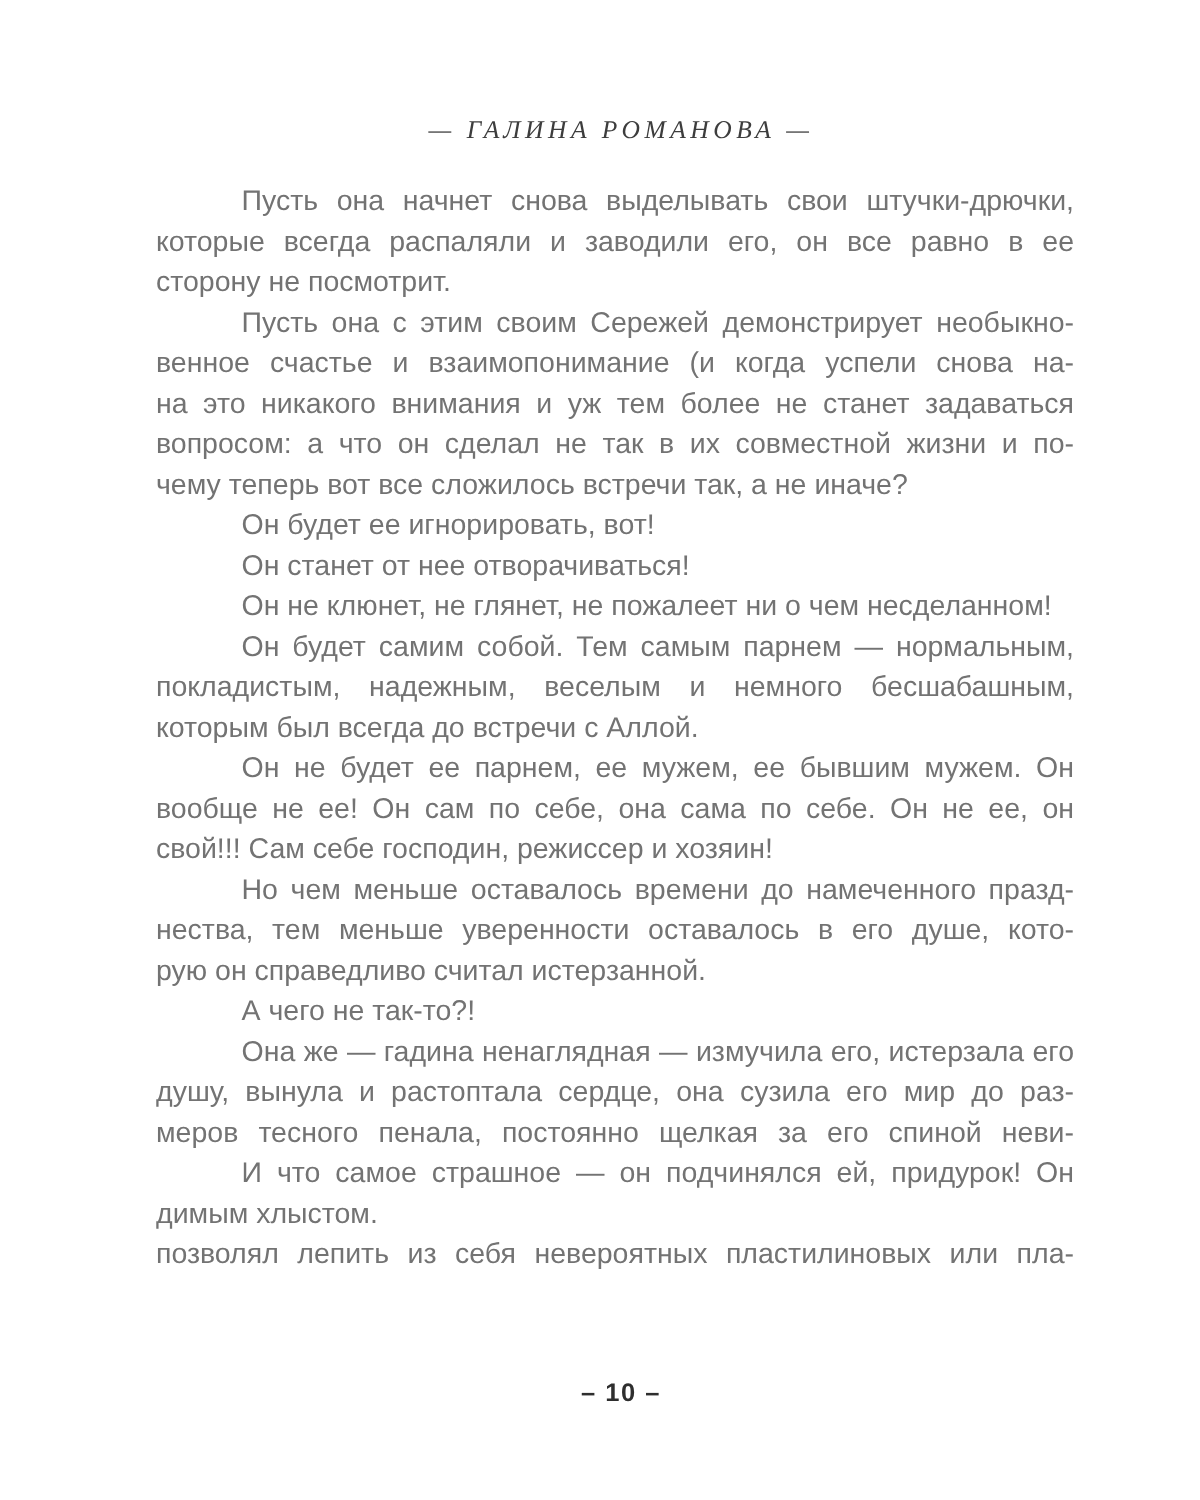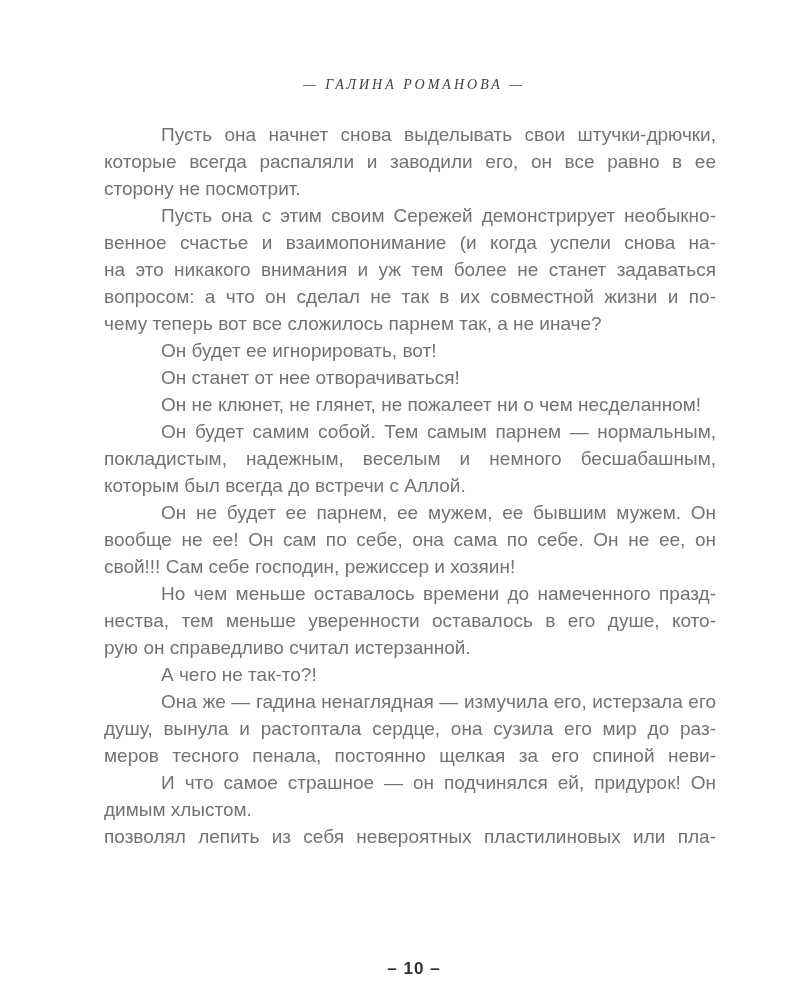--- a/index.html
+++ b/index.html
@@ -17,21 +17,21 @@
     overflow: hidden;
   }
   .running-header {
     position: absolute;
     top: 77px;
     left: 105px;
     width: 618px;
     text-align: center;
     font-family: "Liberation Serif", "DejaVu Serif", serif;
     font-style: italic;
-    font-size: 14px;
+    font-size: 17px;
     letter-spacing: 3px;
     color: #3d3d3d;
     white-space: nowrap;
   }
   .text-body {
     position: absolute;
     top: 121px;
     left: 104px;
     width: 612px;
     font-size: 19px;
@@ -53,38 +53,37 @@
   .page-number {
     position: absolute;
     top: 919px;
     left: 105px;
     width: 618px;
     text-align: center;
     font-weight: bold;
     font-size: 17px;
     letter-spacing: 1px;
     color: #2e2e2e;
-    margin-top: 40px;
   }
 </style>
 </head>
 <body>
 
 <div class="page">
   <div class="running-header">— ГАЛИНА РОМАНОВА —</div>
 
   <div class="text-body">
       <div class="line first">Пусть она начнет снова выделывать свои штучки-дрючки,</div>
       <div class="line">которые всегда распаляли и заводили его, он все равно в ее</div>
       <div class="line last">сторону не посмотрит.</div>
       <div class="line first">Пусть она с этим своим Сережей демонстрирует необыкно-</div>
       <div class="line">венное счастье и взаимопонимание (и когда успели снова на-</div>
       <div class="line">на это никакого внимания и уж тем более не станет задаваться</div>
       <div class="line">вопросом: а что он сделал не так в их совместной жизни и по-</div>
-      <div class="line last">чему теперь вот все сложилось парнем так, а не иначе?</div>
+      <div class="line last">чему теперь вот все сложилось встречи так, а не иначе?</div>
       <div class="line first last">Он будет ее игнорировать, вот!</div>
       <div class="line first last">Он станет от нее отворачиваться!</div>
       <div class="line first last">Он не клюнет, не глянет, не пожалеет ни о чем несделанном!</div>
       <div class="line first">Он будет самим собой. Тем самым парнем — нормальным,</div>
       <div class="line">покладистым, надежным, веселым и немного бесшабашным,</div>
       <div class="line last">которым был всегда до встречи с Аллой.</div>
       <div class="line first">Он не будет ее парнем, ее мужем, ее бывшим мужем. Он</div>
       <div class="line">вообще не ее! Он сам по себе, она сама по себе. Он не ее, он</div>
       <div class="line last">свой!!! Сам себе господин, режиссер и хозяин!</div>
       <div class="line first">Но чем меньше оставалось времени до намеченного празд-</div>

